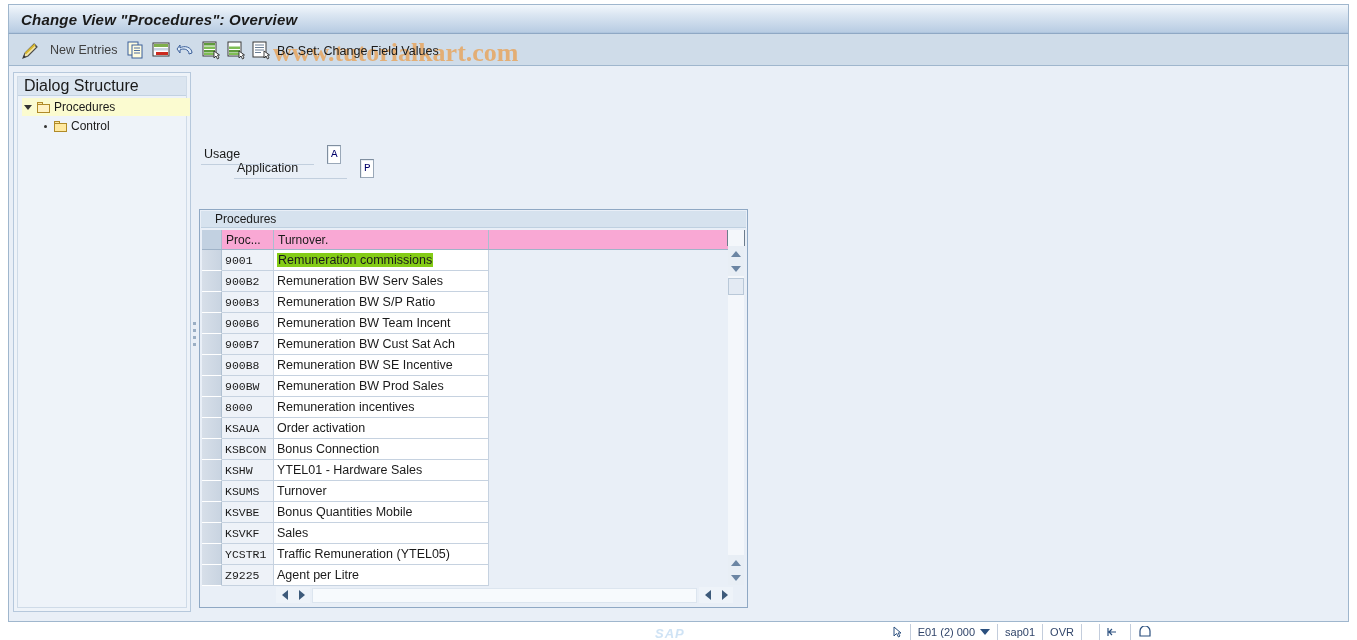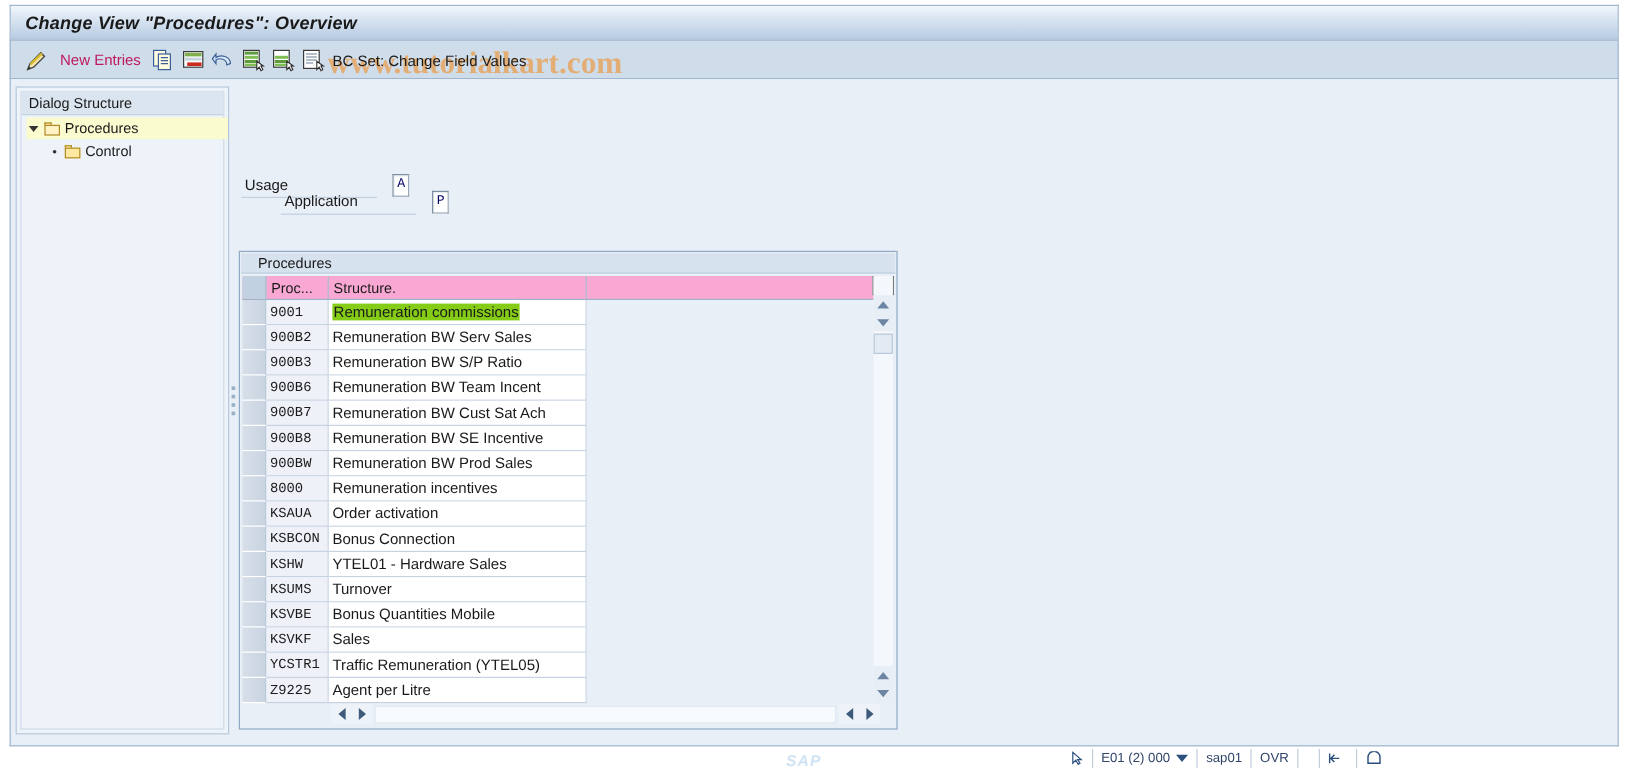--- a/index.html
+++ b/index.html
@@ -36,21 +36,21 @@
     position: absolute; left: 8px; top: 34px;
     width: 1341px; height: 32px;
     background: #cfdce9;
     border-left: 1px solid #9fb6cd;
     border-right: 1px solid #9fb6cd;
     border-bottom: 1px solid #9fb6cd;
     display: flex; align-items: center;
     padding-left: 10px;
   }
   .tb-label {
-    font-size: 12.5px; color: #be185d; margin: 0 8px 0 6px; white-space: nowrap;
+    font-size: 12.5px; color: #404040; margin: 0 8px 0 6px; white-space: nowrap;
   }
   .tb-icon { width: 22px; height: 22px; position: relative; margin-right: 3px; }
 
   
   .ic-pencil { transform: translateY(1px); }
 
   
   .body {
     position: absolute; left: 8px; top: 66px;
     width: 1341px; height: 556px;
@@ -67,21 +67,21 @@
     background: #eef3f9;
     border: 1px solid #b6c8dc;
   }
   .dlgpanel-inner {
     position: absolute; left: 3px; top: 3px; right: 3px; bottom: 3px;
     background: #eef3f9; border: 1px solid #cfdbe8;
   }
   .dlg-header {
     position: absolute; left: 0; top: 0; width: 100%; height: 19px;
     background: #dbe5f0; border-bottom: 1px solid #c3d2e1;
-    font-size: 12px; color: #1a1a1a;
+    font-size: 16px; color: #1a1a1a;
     display: flex; align-items: center; padding-left: 6px;
   }
   .tree-node {
     position: absolute; height: 18px; display: flex; align-items: center;
     font-size: 12px; color: #1a1a1a; white-space: nowrap;
   }
   .tree-node.selected { background: #fbfbd0; }
   .node-proc { left: 4px; top: 21px; width: 168px; padding-left: 2px; }
   .node-ctrl { left: 4px; top: 40px; width: 168px; padding-left: 22px; }
   .tri {
@@ -437,21 +437,21 @@
     </div>
 
     <div class="tablectl">
 
       <div class="tc-title">Procedures</div>
 
       <div class="tc-grid">
         <div class="hdr">
           <div class="h-sel"></div>
           <div class="h-c1">Proc...</div>
-          <div class="h-c2">Structure.</div>
+          <div class="h-c2">Turnover.</div>
           <div class="h-rest"></div>
         </div>
         <div class="rows" id="rows-host">
             <div class="trow">
               <div class="c-sel"></div>
               <div class="c-code">9001</div>
               <div class="c-desc">
                 <span class="sel-text">Remuneration commissions</span>
               </div>
               <div class="c-rest"></div>

